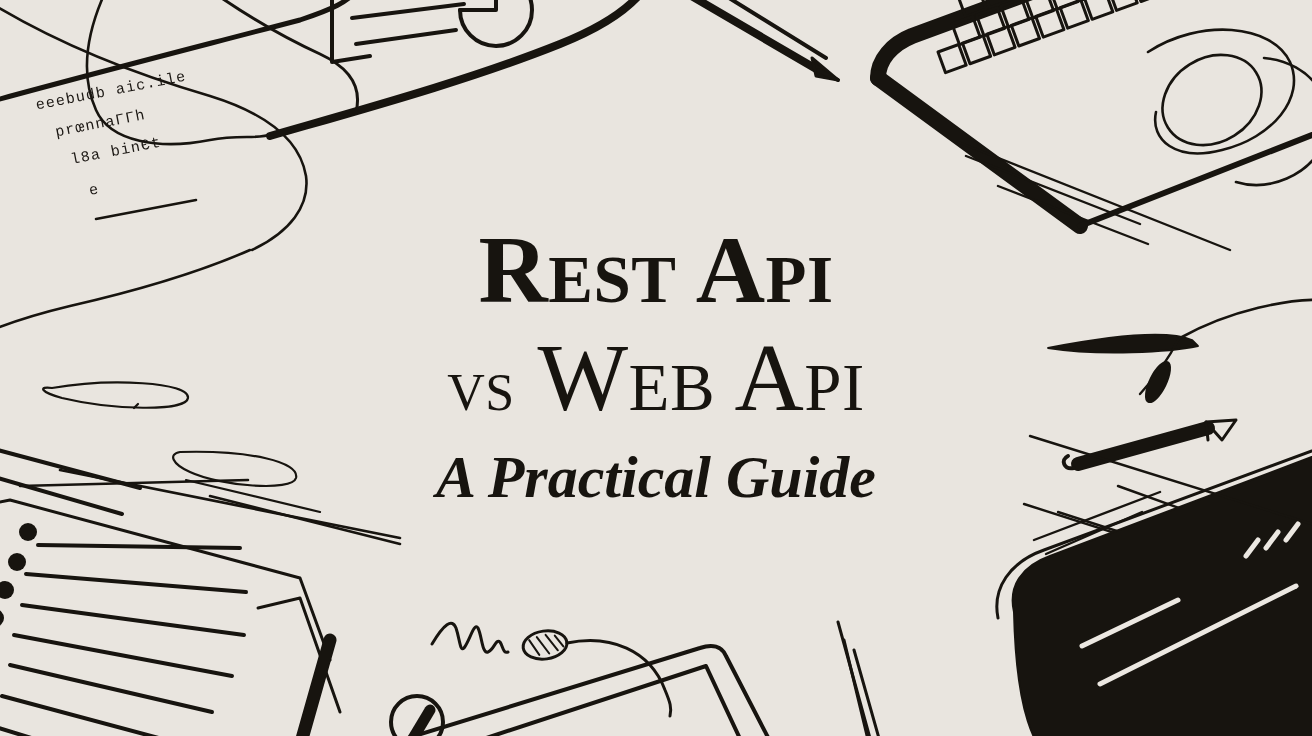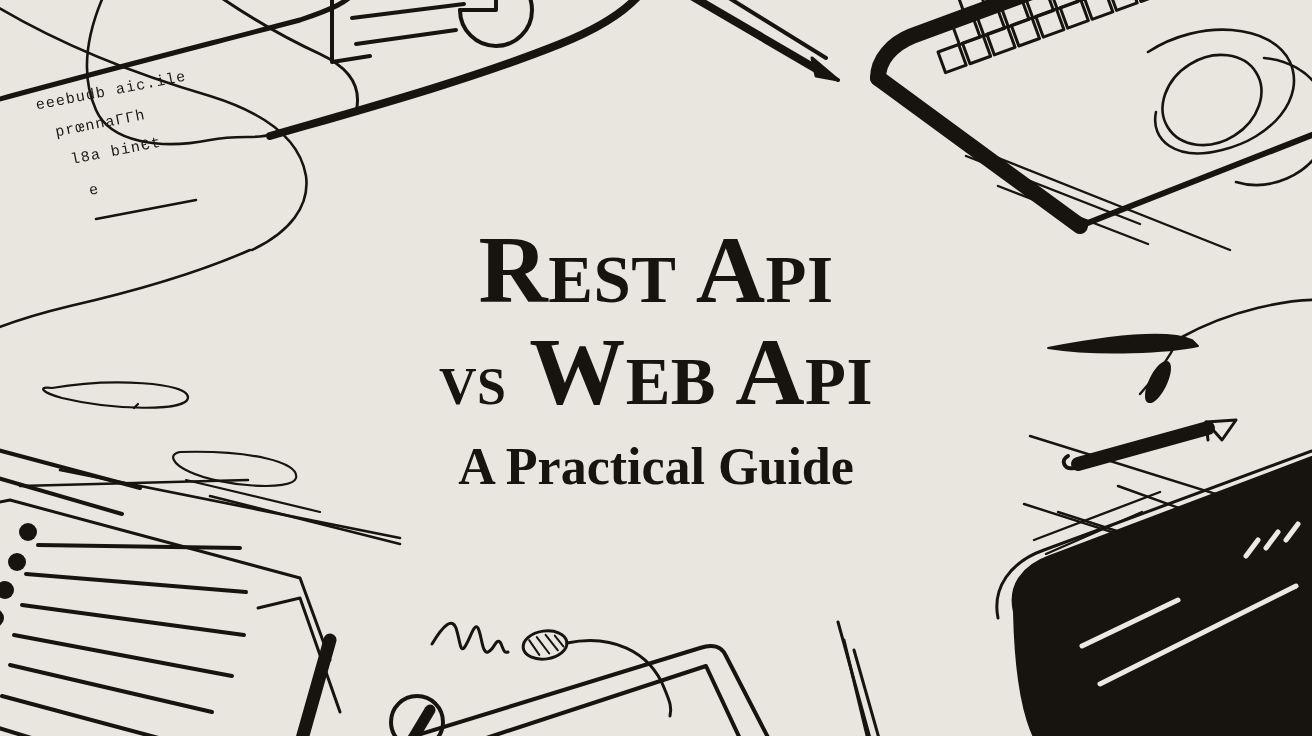--- a/index.html
+++ b/index.html
@@ -41,42 +41,43 @@
     font-weight: 700;
     font-size: 96px;
     line-height: 0.96;
     letter-spacing: 0.5px;
     color: #17140f;
     text-align: center;
     font-variant: small-caps;
     white-space: nowrap;
   }
   .title-line-2 {
-    margin-top: 10px;
+    margin-top: 16px;
     font-family: "Liberation Serif", "DejaVu Serif", serif;
-    font-weight: 700;
+    font-weight: 400;
     font-size: 96px;
     line-height: 0.96;
     letter-spacing: 0.5px;
     color: #17140f;
     text-align: right;
     font-variant: small-caps;
     white-space: nowrap;
   }
   .title-line-2 .vs {
     font-size: 74px;
   }
   .subtitle-line {
     font-family: "Liberation Serif", "DejaVu Serif", serif;
     font-weight: 700;
-    font-size: 52px;
+    font-size: 60px;
     line-height: 1.12;
     color: #17140f;
     text-align: right;
     white-space: nowrap;
+    font-style: italic;
   }
   .subtitle-line.first { margin-top: 20px; }
   .note-text {
     font-family: "Liberation Mono", "DejaVu Sans Mono", monospace;
     font-size: 15px;
     letter-spacing: 1.2px;
     fill: #1b1713;
   }
 </style>
 </head>

